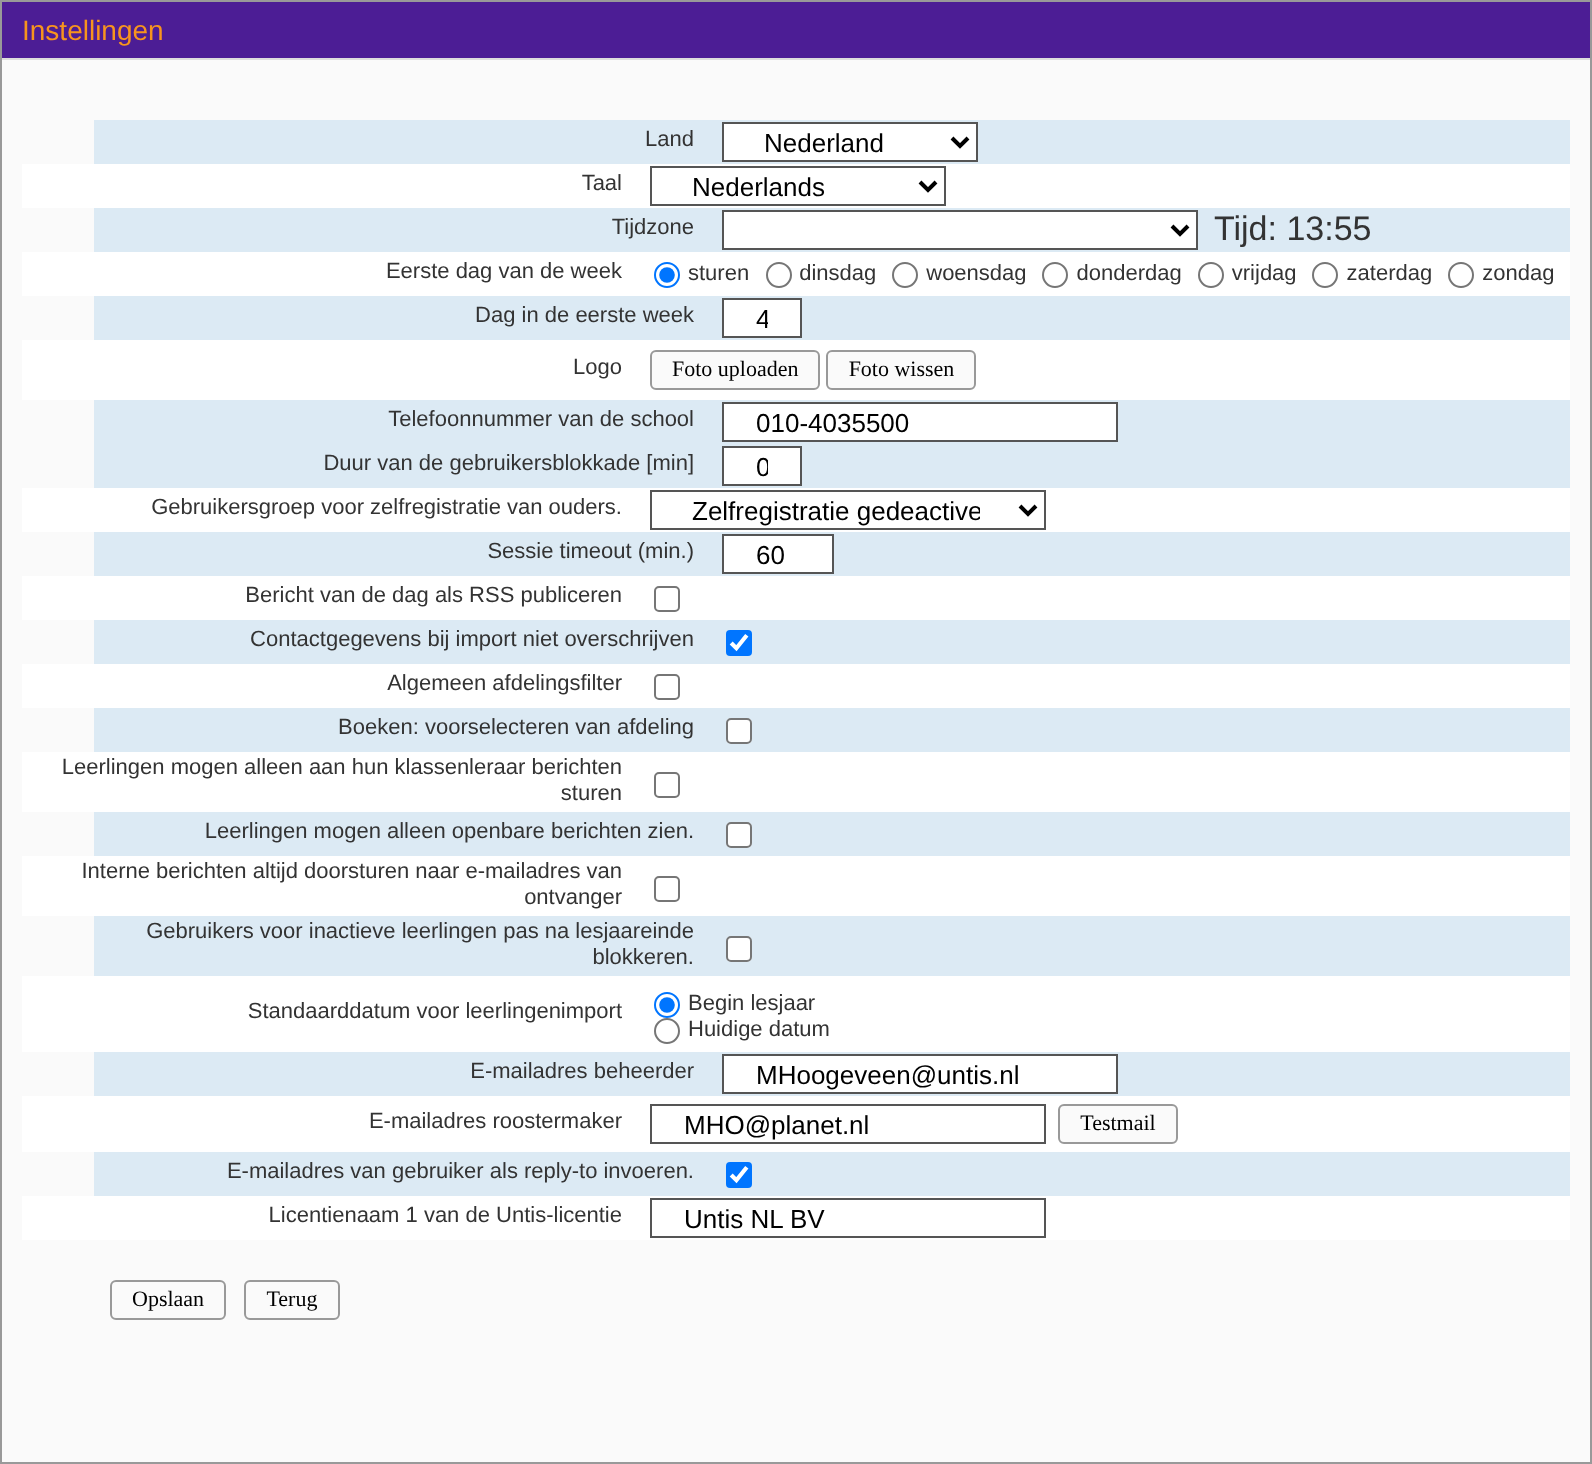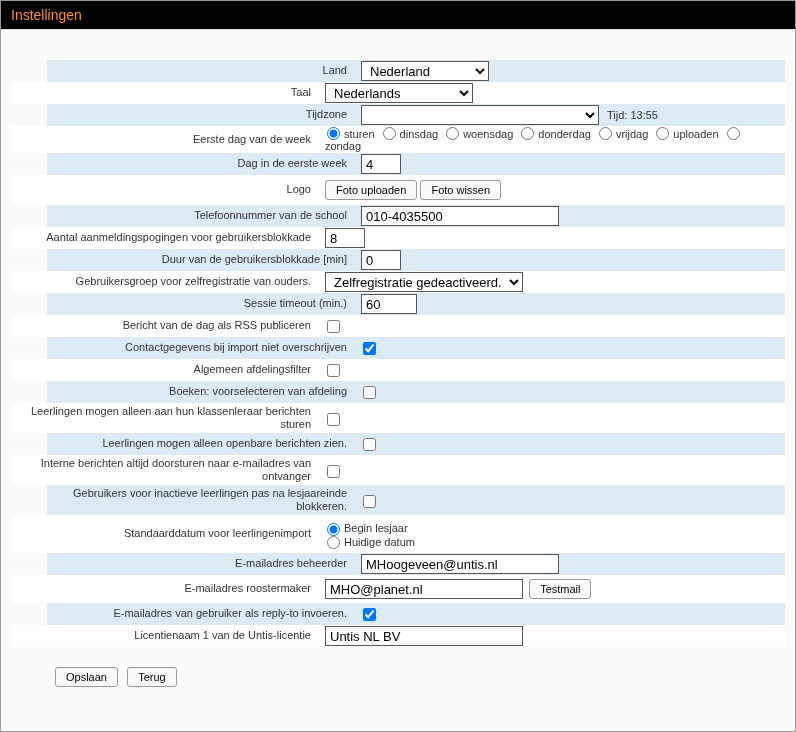--- a/index.html
+++ b/index.html
@@ -11,21 +11,21 @@
     color: #333;
   }
   .frame {
     width: 796px;
     height: 732px;
     border: 1px solid #999;
     background: #fafafa;
     position: relative;
   }
   .header {
-    background: #000000;
+    background: #4c1d95;
     padding: 6px 10px;
     border-bottom: 1px solid #ddd;
   }
   .title {
     color: #f7941e;
     font-size: 14px;
     font-weight: normal;
   }
   .form-area {
     padding: 30px 10px 10px 10px;
@@ -50,38 +50,38 @@
     display: flex;
     align-items: center;
     flex-wrap: wrap;
     padding-left: 4px;
   }
   select, input[type=text] {
     font-family: Arial, sans-serif;
     font-size: 13px;
     border: 1px solid #555;
     background: #fff;
-    padding: 1px 4px;
+    padding: 1px 16px;
     height: 20px;
   }
   input[type=checkbox], input[type=radio] {
     margin: 0 4px 0 2px;
     vertical-align: middle;
   }
   button {
-    font-family: Liberation Sans, sans-serif;
+    font-family: Liberation Serif, serif;
     font-size: 11px;
     border: 1px solid #999;
     border-radius: 3px;
     background: #fafafa;
     padding: 3px 10px;
     cursor: pointer;
   }
   .radio-label { margin-right: 6px; font-size: 11px; }
-  .time-label { margin-left: 8px; font-size: 11px; }
+  .time-label { margin-left: 8px; font-size: 17px; }
   .footer {
     padding: 10px;
     margin-left: 44px;
   }
 </style>
 </head>
 <body>
 
 <div class="frame">
   <div class="header">
@@ -119,21 +119,21 @@
           <span class="radio-label">sturen</span>
         <input type="radio" name="dow" style="">
           <span class="radio-label">dinsdag</span>
         <input type="radio" name="dow" style="">
           <span class="radio-label">woensdag</span>
         <input type="radio" name="dow" style="">
           <span class="radio-label">donderdag</span>
         <input type="radio" name="dow" style="">
           <span class="radio-label">vrijdag</span>
         <input type="radio" name="dow" style="">
-          <span class="radio-label">uploaden</span>
+          <span class="radio-label">zaterdag</span>
         <input type="radio" name="dow" style="">
           <span class="radio-label">zondag</span>
       </div>
     </div>
 
     <div class="row odd">
       <div class="label">Dag in de eerste week</div>
       <div class="control">
         <input type="text" style="width: 40px;" value="4">
       </div>
@@ -148,26 +148,20 @@
       </div>
     </div>
 
     <div class="row odd">
       <div class="label">Telefoonnummer van de school</div>
       <div class="control">
         <input type="text" style="width: 198px;" value="010-4035500">
       </div>
     </div>
 
-    <div class="row even">
-      <div class="label">Aantal aanmeldingspogingen voor gebruikersblokkade</div>
-      <div class="control">
-        <input type="text" style="width: 40px;" value="8">
-      </div>
-    </div>
 
     <div class="row odd">
       <div class="label">Duur van de gebruikersblokkade [min]</div>
       <div class="control">
         <input type="text" style="width: 40px;" value="0">
       </div>
     </div>
 
     <div class="row even">
       <div class="label">Gebruikersgroep voor zelfregistratie van ouders.</div>

